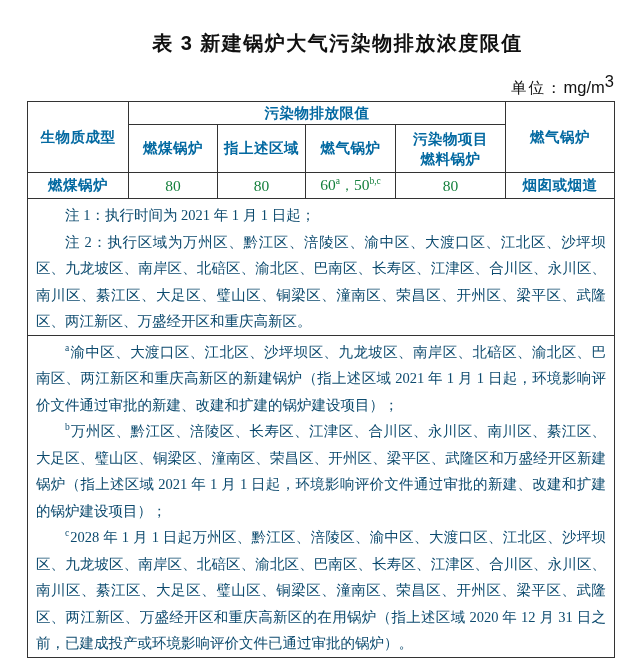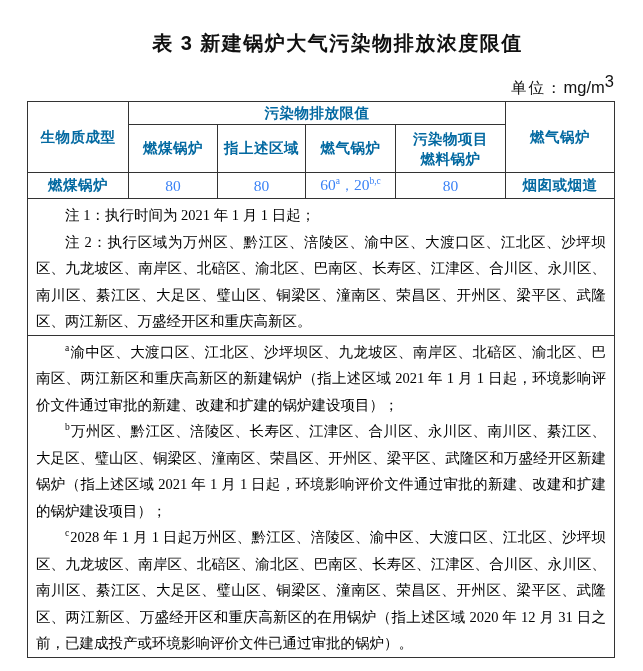--- a/index.html
+++ b/index.html
@@ -54,40 +54,40 @@
   td.hd {
     font-family: "Liberation Sans", sans-serif;
     font-weight: bold;
     font-size: 14.5px;
     color: #0369a1;
     letter-spacing: 0.5px;
   }
   td.num {
     font-family: "Liberation Serif", serif;
     font-size: 15.5px;
-    color: #3b82f6;
+    color: #15803d;
   }
   td.num sup { font-size: 9.5px; line-height: 0; }
   td.num .cjk-sep { font-size: 14px; }
   .blk { display: block; line-height: 20px; }
   td.textcell {
     text-align: left;
     vertical-align: top;
   }
   td.textcell .inner {
     padding: 3px 8px 0 8px;
   }
   td.textcell p {
     margin: 0;
     text-indent: 2em;
     text-align: justify;
     font-family: "Liberation Serif", serif;
     font-size: 14.5px;
     line-height: 26.5px;
-    color: #000000;
+    color: #0c4a6e;
   }
   td.textcell p sup {
     font-size: 9.5px;
     line-height: 0;
     margin-right: 1px;
   }
 </style>
 </head>
 <body>
 
@@ -121,21 +121,21 @@
         <td class="hd">
           <span class="blk">污染物项目</span>
           <span class="blk">燃料锅炉</span>
         </td>
       </tr>
       <tr>
         <td class="hd" style="height:25px">燃煤锅炉</td>
         <td class="num">80</td>
         <td class="num">80</td>
         <td class="num">
-          <span>60</span><sup>a</sup><span class="cjk-sep">，</span><span>20</span><sup>b,c</sup>
+          <span>60</span><sup>a</sup><span class="cjk-sep">，</span><span>50</span><sup>b,c</sup>
         </td>
         <td class="num">80</td>
         <td class="hd">烟囱或烟道</td>
       </tr>
       <tr>
         <td class="textcell" colspan="6" style="height:133px">
           <div class="inner">
             <p>注 1：执行时间为 2021 年 1 月 1 日起；</p>
             <p>注 2：执行区域为万州区、黔江区、涪陵区、渝中区、大渡口区、江北区、沙坪坝区、九龙坡区、南岸区、北碚区、渝北区、巴南区、长寿区、江津区、合川区、永川区、南川区、綦江区、大足区、璧山区、铜梁区、潼南区、荣昌区、开州区、梁平区、武隆区、两江新区、万盛经开区和重庆高新区。</p>
           </div>

